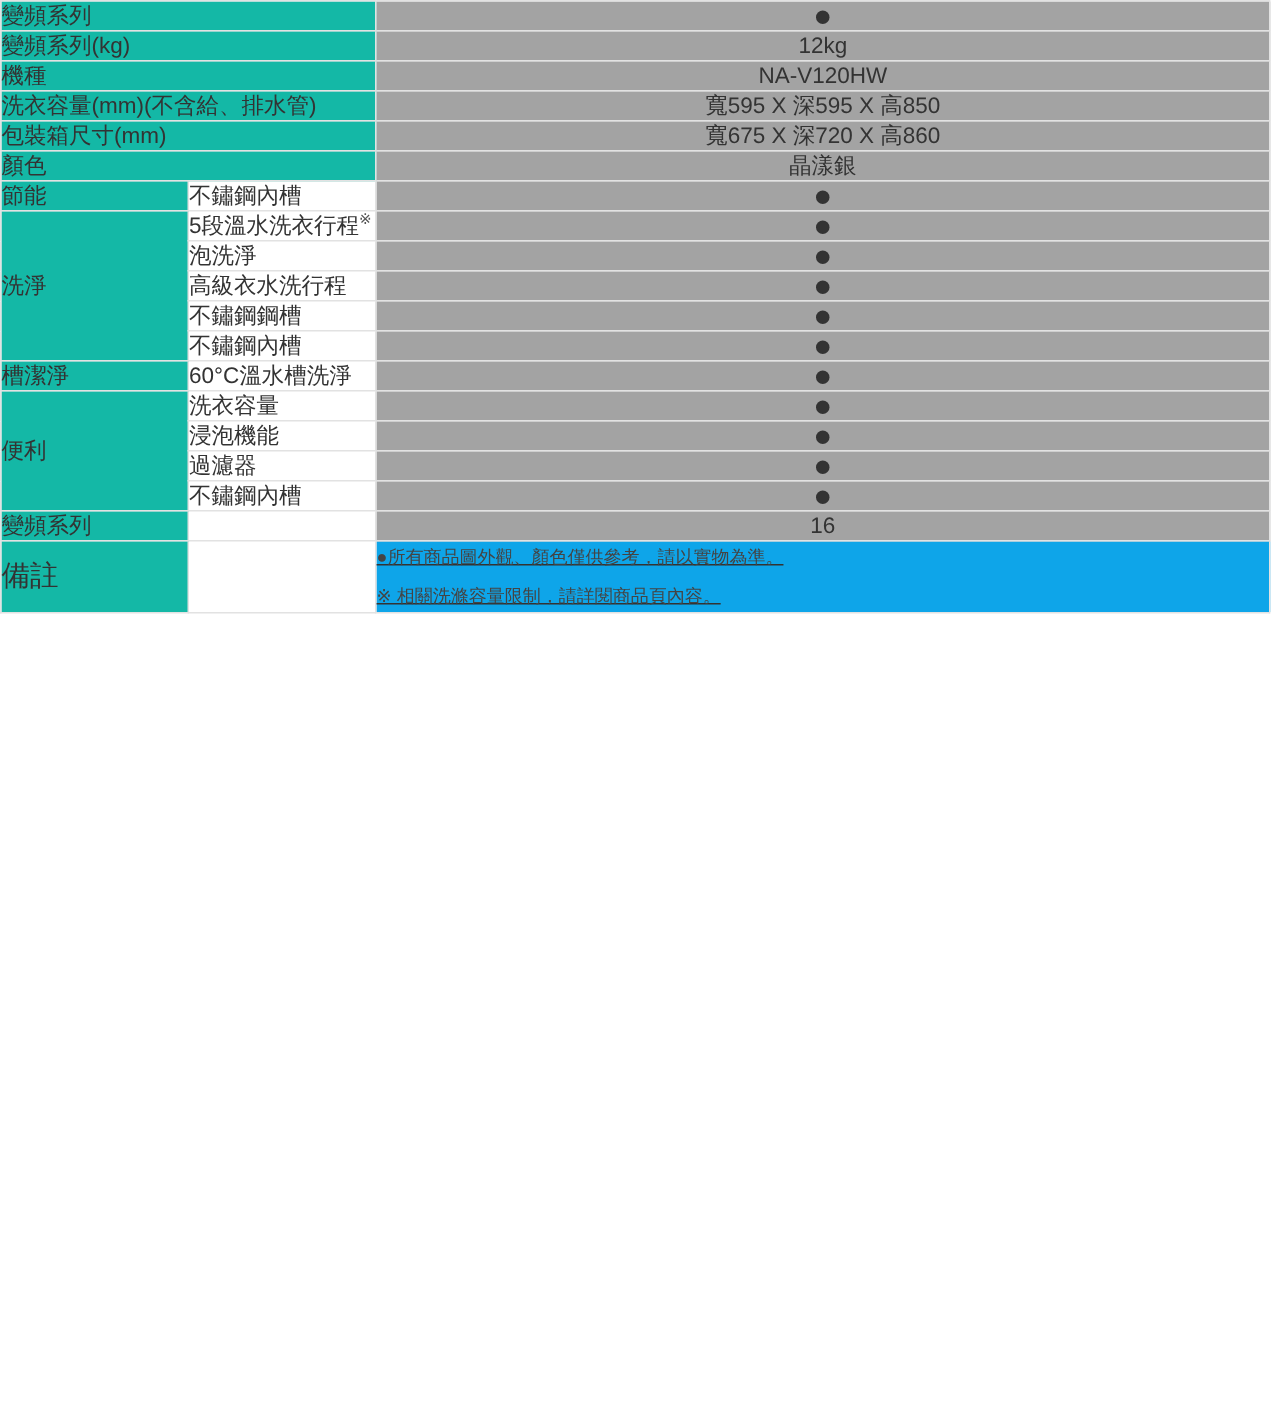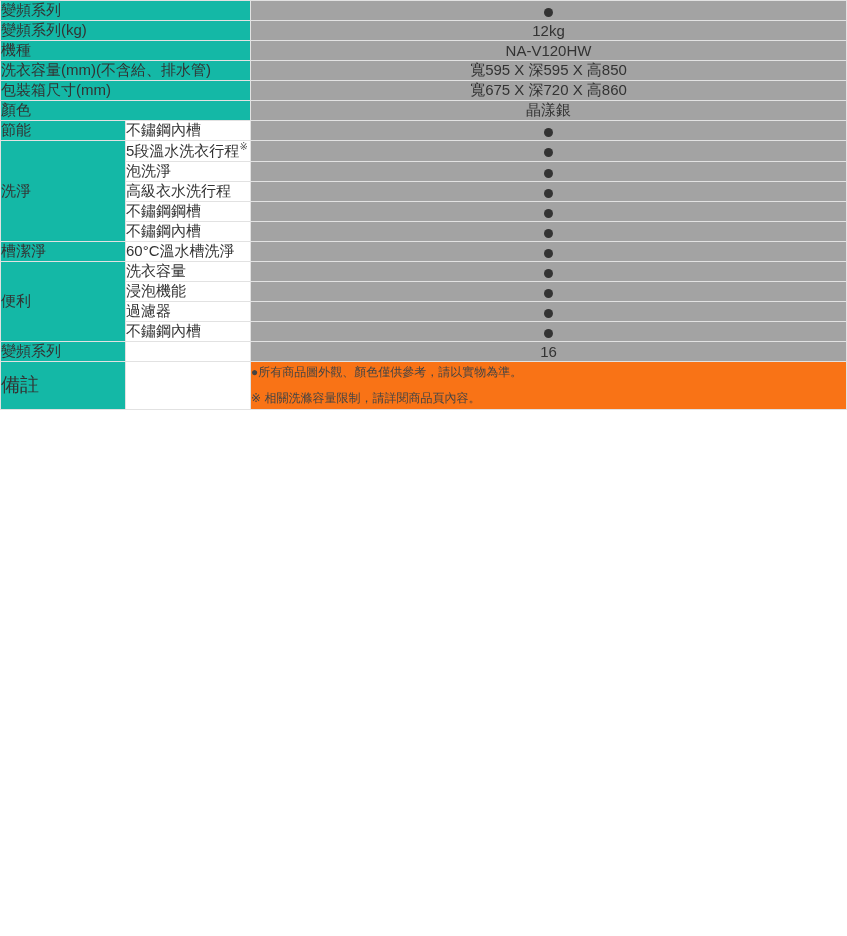--- a/index.html
+++ b/index.html
@@ -54,23 +54,24 @@
     border-radius: 50%;
     background: #333333;
     vertical-align: middle;
   }
   .sup {
     font-size: 10px;
     vertical-align: super;
     color: #555555;
   }
   .note-cell {
-    background: #f97316;
+    background: #0ea5e9;
     padding: 16px 26px 16px 26px;
     text-align: left;
+    text-decoration: underline;
   }
   .note-line {
     font-size: 12px;
     color: #444444;
     line-height: 1.7;
     text-align: left;
   }
   .note-line.indent {
     padding-left: 12px;
     text-indent: -12px;

